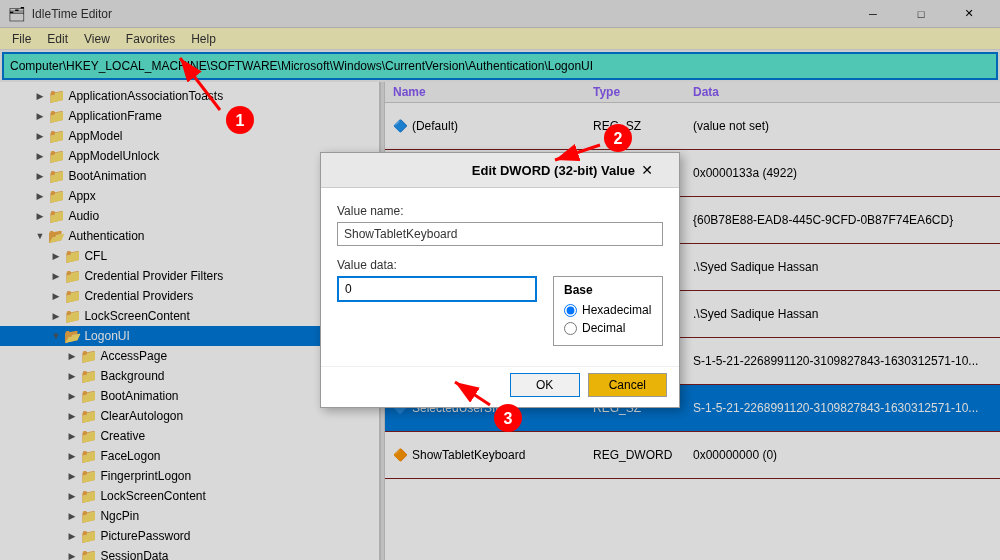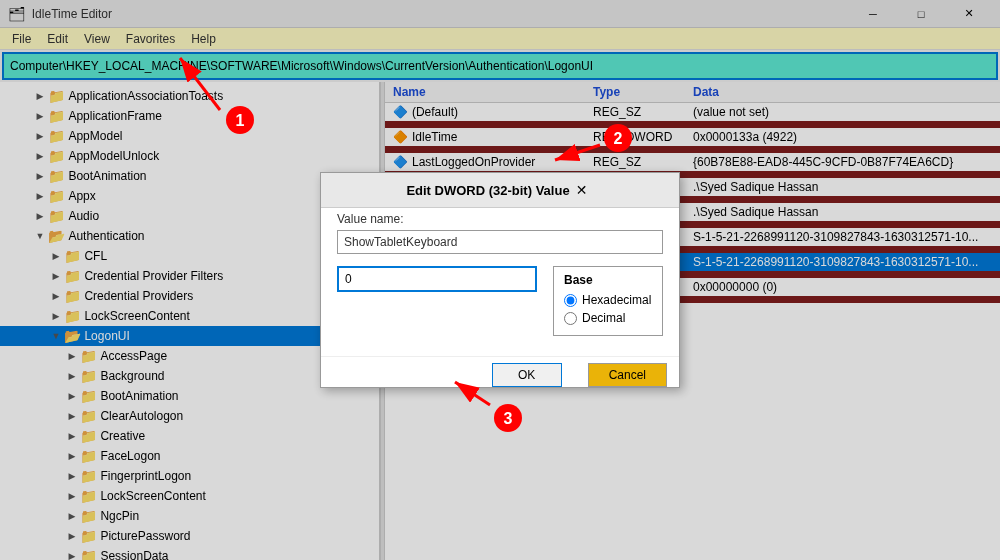--- a/index.html
+++ b/index.html
@@ -91,28 +91,28 @@
       width: 100%;
       border-collapse: collapse;
     }
     .registry-table th {
       background: #f5f5f5;
       border-bottom: 1px solid #ccc;
       text-align: left;
       padding: 3px 8px;
       font-weight: 600;
       font-size: 12px;
-      color: #1d4ed8;
+      color: #8b5cf6;
       position: sticky;
       top: 0;
     }
     .registry-table td {
-      padding: 2px 8px;
-      font-size: 12px;
-      border-bottom: 7px solid #7f1d1d;
+      padding: 16px 8px;
+      font-size: 12px;
+      border-bottom: 1px solid #7f1d1d;
       color: #000;
       height: 20px;
     }
     .registry-table tr.selected td { background: #0078d7; color: white; }
     .reg-icon { font-size: 12px; margin-right: 4px; }
     .reg-icon.sz { color: #4472c4; }
     .reg-icon.dword { color: #ed7d31; }
 
     
     .resize-handle {
@@ -138,34 +138,34 @@
       border: 1px solid #999;
       box-shadow: 3px 3px 10px rgba(0,0,0,0.3);
       width: 360px;
       font-size: 12px;
     }
     .modal-titlebar {
       background: #e8e8e8;
       padding: 6px 20px;
       display: flex;
       align-items: center;
-      justify-content: center;
+      justify-content: flex-end;
       border-bottom: 1px solid #ccc;
       font-size: 13px;
       font-weight: 600;
     }
     .modal-close-btn {
       width: 24px; height: 22px;
       border: none;
       background: transparent;
       cursor: pointer;
       font-size: 14px;
       display: flex; align-items: center; justify-content: center;
     }
-    .modal-body { padding: 4px 16px 10px; }
+    .modal-body { padding: 16px 16px 10px; }
     .modal-label { font-size: 12px; color: #333; margin-bottom: 4px; }
     .modal-input-readonly {
       width: 100%;
       border: 1px solid #999;
       padding: 4px 6px;
       font-size: 12px;
       background: white;
       color: #333;
       margin-bottom: 12px;
     }
@@ -178,21 +178,21 @@
       background: white;
       color: #000;
     }
     .modal-base-box {
       border: 1px solid #999;
       padding: 6px 10px;
       min-width: 110px;
     }
     .modal-base-title { font-size: 12px; font-weight: 600; margin-bottom: 6px; }
     .radio-row { display: flex; align-items: flex-end; gap: 5px; margin-bottom: 4px; font-size: 12px; }
-    .modal-buttons { display: flex; justify-content: flex-end; gap: 26px; padding: 6px 12px 0; border-top: 1px solid #eee; }
+    .modal-buttons { display: flex; justify-content: flex-end; gap: 8px; padding: 6px 12px 10px; border-top: 1px solid #eee; }
     .modal-btn {
       padding: 4px 20px;
       border: 1px solid #999;
       background: #eab308;
       cursor: pointer;
       font-size: 12px;
       min-width: 70px;
     }
     .modal-btn.primary { background: #f0f0f0; border-color: #0078d7; }
 
@@ -418,20 +418,21 @@
 <div class="modal-overlay">
   <div class="modal">
     <div class="modal-titlebar">
       <span>Edit DWORD (32-bit) Value</span>
       <button class="modal-close-btn">✕</button>
     </div>
     <div class="modal-body">
       <div class="modal-label">Value name:</div>
       <input type="text" class="modal-input-readonly" readonly="" value="ShowTabletKeyboard" style="">
 
+      <div class="modal-label">Value data:</div>
       <div class="modal-row">
         <input type="text" class="modal-input-value" value="0" style="">
         <div class="modal-base-box">
           <div class="modal-base-title">Base</div>
           <div class="radio-row">
             <input type="radio" name="base" id="hex" checked="" style="">
             <label for="hex">Hexadecimal</label>
           </div>
           <div class="radio-row">
             <input type="radio" name="base" id="dec" style="">

